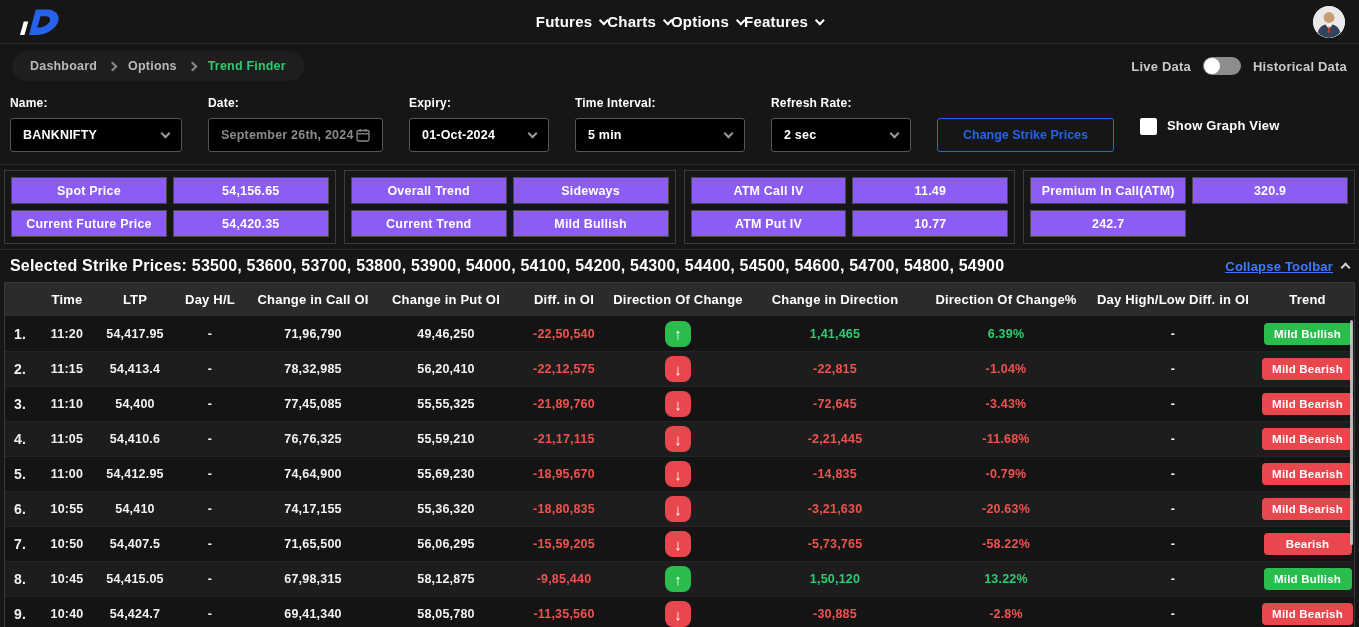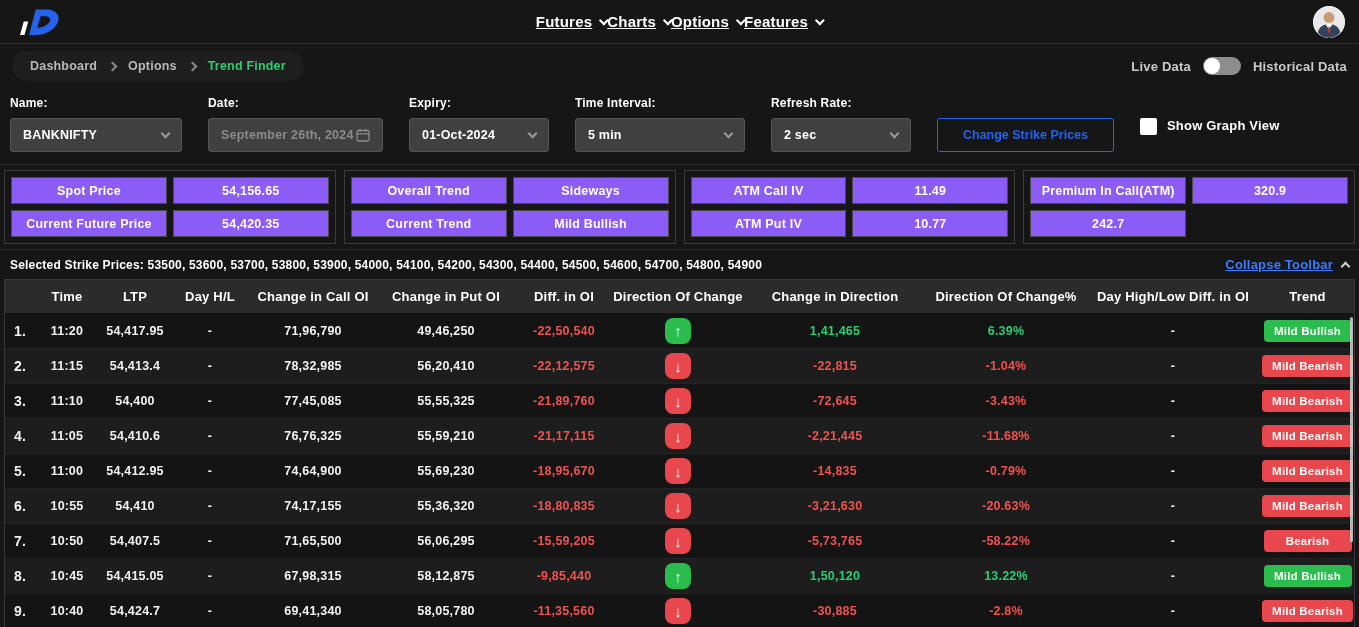--- a/index.html
+++ b/index.html
@@ -12,21 +12,21 @@
   }
   
   .topnav {
     height: 44px; display: flex; align-items: center;
     padding: 0 14px; border-bottom: 1px solid #2d2d2d;
     background: #161616; position: relative;
   }
   .logo { display: flex; align-items: center; cursor: pointer; }
   .topnav-menu {
     position: absolute; left: 50%; transform: translateX(-50%);
-    display: flex;  text-decoration: underline;
+    display: flex; 
   }
   .nav-item {
     display: flex; align-items: center; gap: 8px;
     font-size: 15px; font-weight: 700; color: #ffffff; cursor: pointer;
   }
   .chev {
     width: 7px; height: 7px; display: inline-block;
     border-right: 2px solid currentColor; border-bottom: 2px solid currentColor;
     transform: rotate(45deg); margin-top: -3px;
   }
@@ -54,21 +54,21 @@
   }
   .switch .knob {
     position: absolute; left: 1px; top: 1px; width: 16px; height: 16px;
     background: #ffffff; border-radius: 50%;
   }
   
   .filters { display: flex; gap: 26px; padding: 8px 10px 12px; align-items: flex-end; }
   .filter label { display: block; font-size: 12px; font-weight: 700; color: #fff; margin-bottom: 8px; }
   .box {
     height: 34px; border: 1px solid #565656; border-radius: 3px;
-    background: #404040; display: flex; align-items: center;
+    background: #000000; display: flex; align-items: center;
     justify-content: space-between; padding: 0 12px;
     font-size: 12.5px; font-weight: 700; color: #fff; cursor: pointer;
   }
   .box .chev { color: #9a9a9a; }
   .w-name { width: 172px; } .w-date { width: 175px; } .w-exp { width: 140px; }
   .w-int { width: 170px; } .w-ref { width: 140px; }
   .box.disabled { color: #8a8a8a; }
   .strike-btn {
     width: 177px; height: 34px; border: 1px solid var(--accent); border-radius: 3px;
     background: transparent; color: var(--accent); font-size: 12.5px; font-weight: 700;
@@ -86,21 +86,21 @@
     border: 1px solid #3c3c3c; padding: 6px;
     display: grid; grid-template-columns: 1fr 1fr; gap: 6px;
   }
   .stat-cell {
     border: 1px solid #4a4a4a; height: 27px; background: #8b5cf6;
     display: flex; align-items: center; justify-content: center;
     font-size: 12.5px; font-weight: 700; color: #fff;
   }
   
   .strikes-row { display: flex; align-items: center; padding: 7px 10px; }
-  .strikes-text { font-size: 12px; font-weight: 700; color: #fff; }
+  .strikes-text { font-size: 16px; font-weight: 700; color: #fff; }
   .collapse-link {
     margin-left: auto; display: flex; align-items: center; gap: 9px; cursor: pointer;
   }
   .collapse-link span { color: #3d7bfd; font-size: 13px; font-weight: 700; text-decoration: underline; }
   .collapse-link .chev { color: #d0d0d0; }
   
   .table-wrap { margin: 0 4px; border: 1px solid #383838; border-bottom: none; position: relative; }
   .t-grid {
     display: grid;
     grid-template-columns: 30px 64px 72px 78px 128px 138px 98px 130px 184px 158px 176px 1fr;

